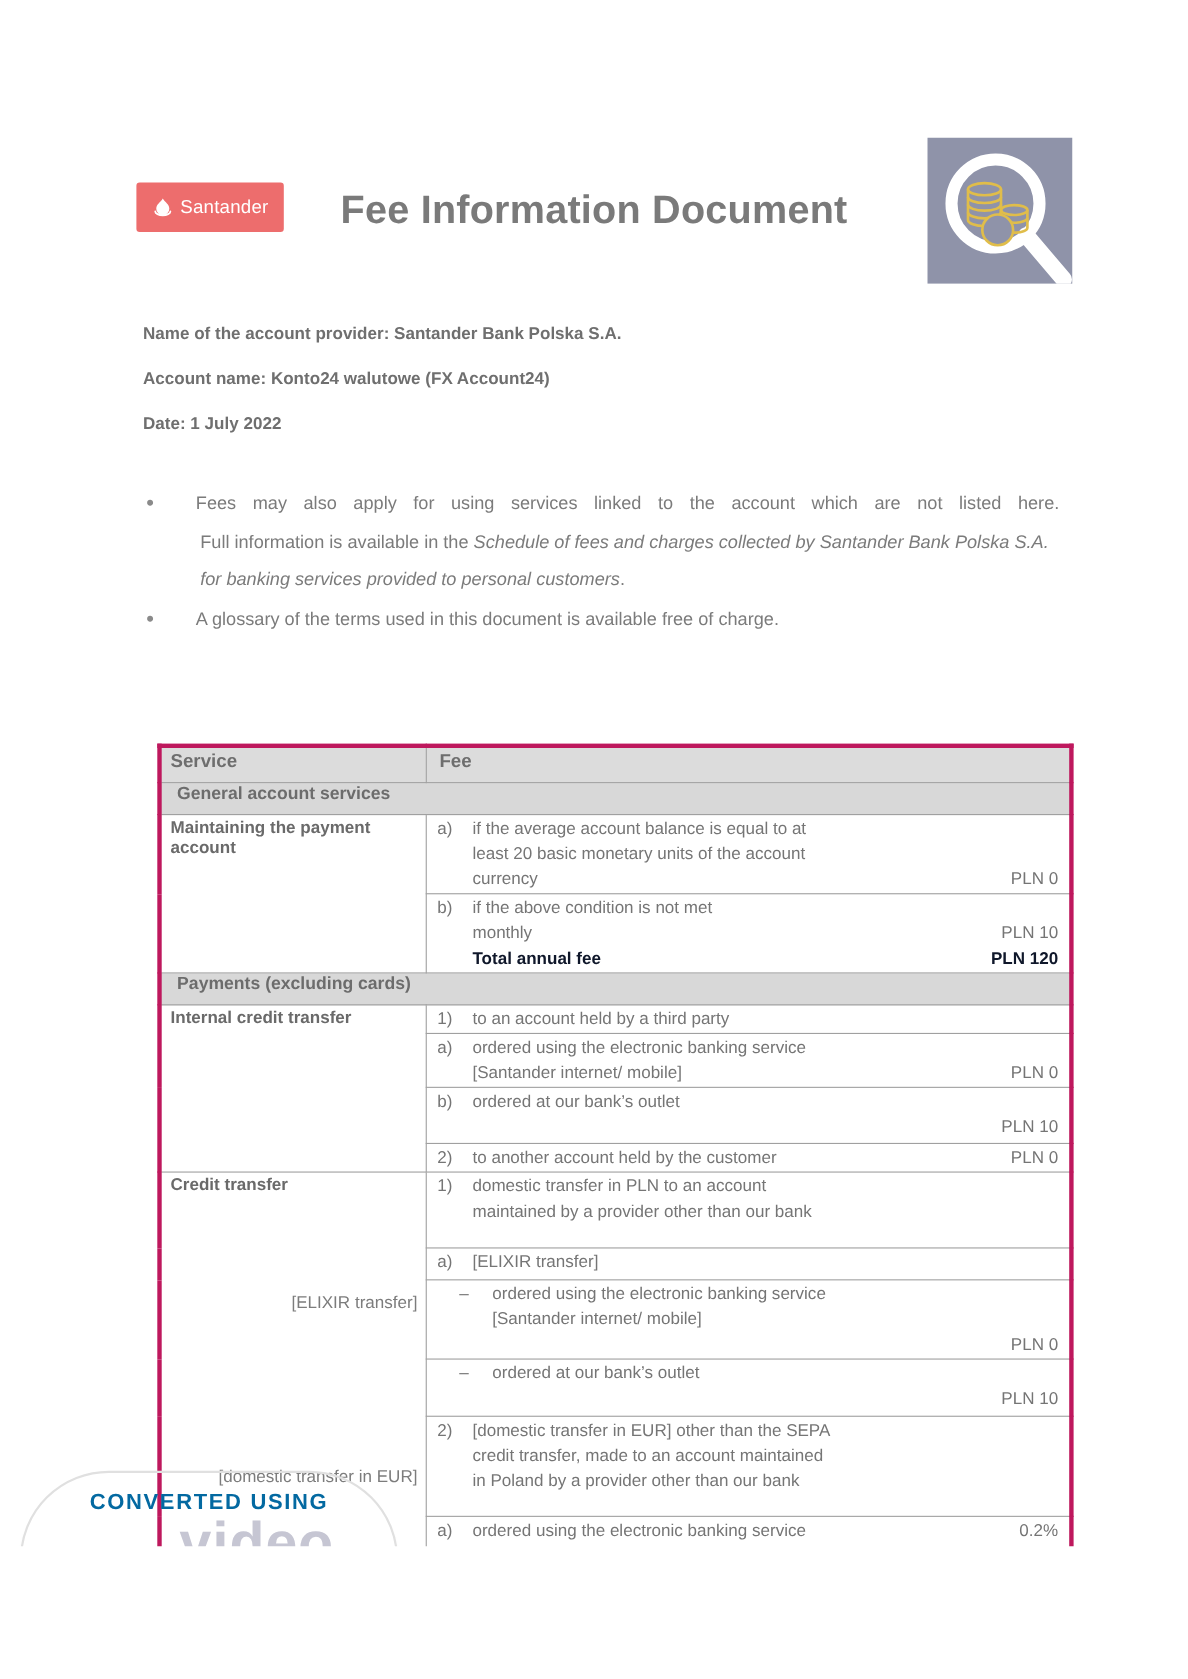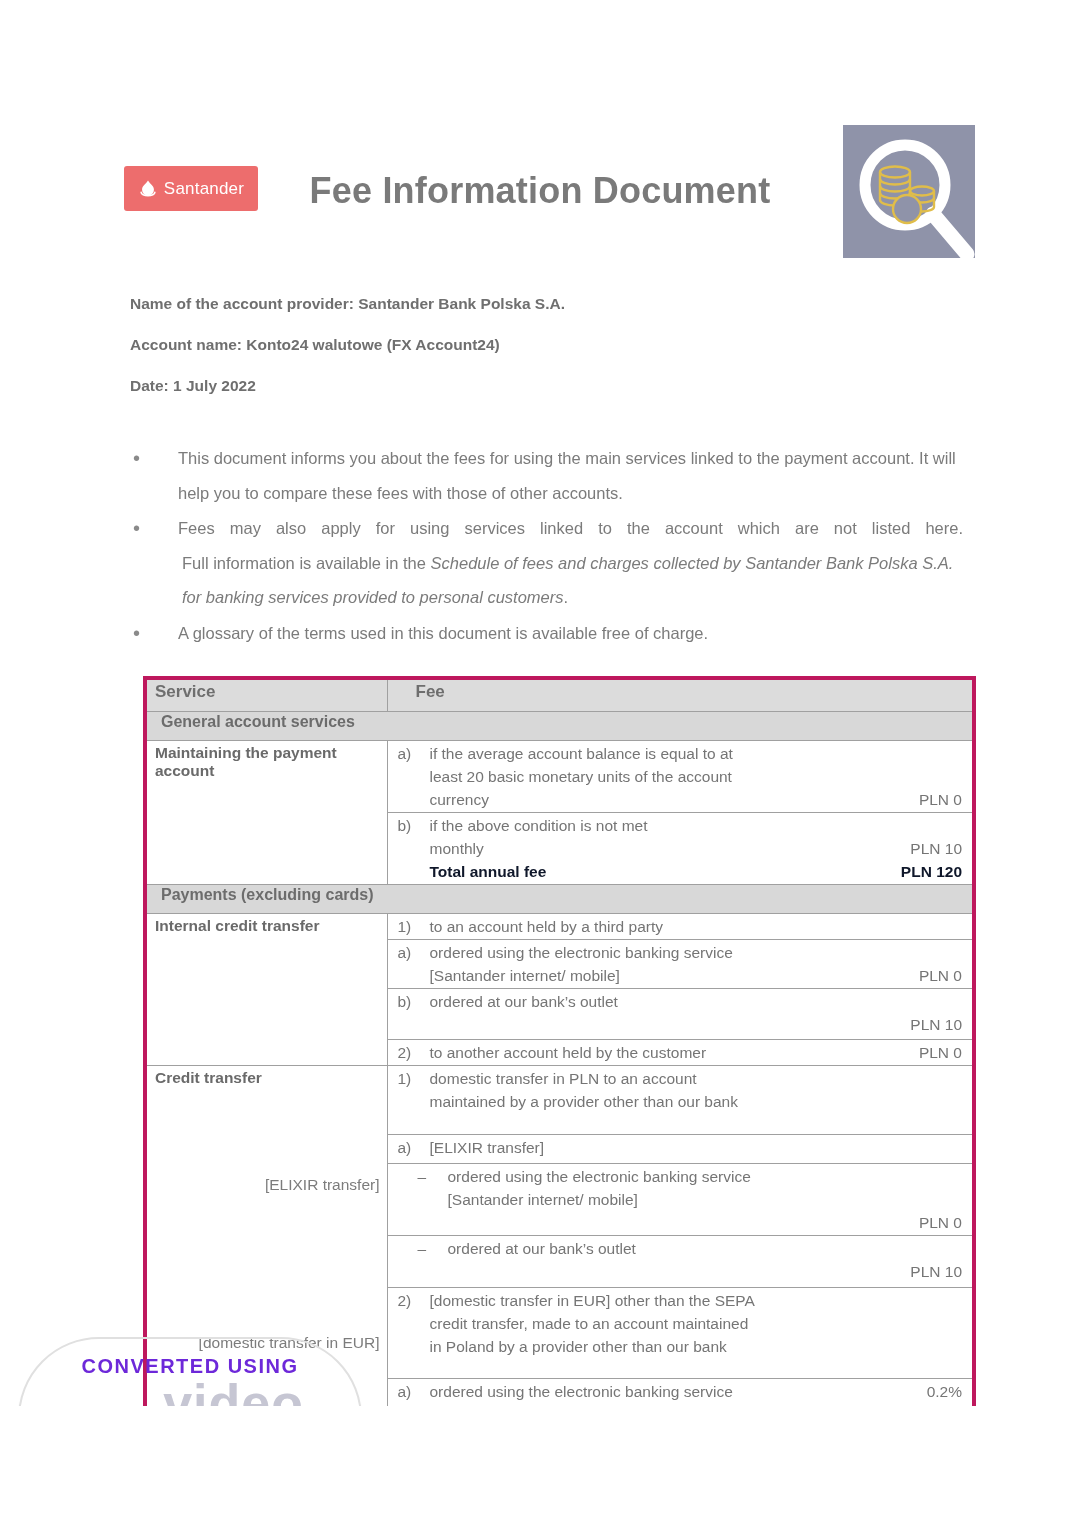--- a/index.html
+++ b/index.html
@@ -30,21 +30,21 @@
   .just{text-align:justify;text-align-last:justify;}
   .cont{padding-left:4px;}
   
   table.fee{
     position:absolute;left:143px;top:676px;width:829px;border-collapse:collapse;
     font-size:15.5px;color:#757575;table-layout:fixed;
   }
   table.fee{border:4px solid #be185d;}
   table.fee td{border:1px solid #a0a0a0;vertical-align:top;}
   td.hd{background:#dcdcdc;font-weight:bold;font-size:17px;color:#6e6e6e;height:27px;padding:2px 8px;}
-  td.hd2{padding-left:28px;}
+  td.hd2{padding-left:12px;}
   tr.t-sec td{background:#d8d8d8;font-weight:bold;font-size:16px;color:#6c6c6c;height:26px;padding:1px 14px;}
   td.svc{padding:3px 8px;color:#6a6a6a;}
   td.svc .b{font-weight:bold;}
   td.svc{position:relative;}
   .sub{position:absolute;right:7px;white-space:nowrap;color:#7c7c7c;font-weight:normal;}
   .sub-elixir{top:110px;}
   .sub-eur{top:268px;}
   td.fc{padding:1px 10px;}
   .fl{display:flex;line-height:23px;}
   .mk{flex:none;width:32px;}
@@ -61,21 +61,21 @@
   .r-ca  td.fc{height:26px;}
   .r-cd1 td.fc{height:66px;}
   .r-cd2 td.fc{height:49px;}
   .r-c2  td.fc{height:88px;}
   .r-ca2 td.fc{height:46px;}
   
   .watermark{
     position:absolute;left:18px;top:1337px;width:340px;height:158px;
     border:2px solid #e0e0e0;border-radius:82px;box-shadow:0 4px 3px rgba(0,0,0,.05);
   }
-  .wm1{margin-top:16px;text-align:center;font-size:20px;font-weight:bold;letter-spacing:1.5px;color:#6d28d9;}
+  .wm1{margin-top:16px;text-align:center;font-size:20px;font-weight:bold;letter-spacing:1.5px;color:#0369a1;}
   .wm2{margin-top:2px;text-align:center;padding-right:34px;font-size:52px;line-height:50px;font-weight:bold;color:#c6c6d3;letter-spacing:1px;}
   .wm3{text-align:right;padding-right:56px;font-size:52px;line-height:50px;font-weight:bold;color:#c6c6d3;letter-spacing:1px;}
   .wm3 .dot{color:#f0988a;}
   
   .page-num{position:absolute;left:0;top:1438px;width:100%;text-align:center;font-size:14px;color:#7a7a7a;}
 </style>
 </head>
 <body>
 
 <div class="page">
@@ -112,23 +112,20 @@
   </div>
 
   <div class="meta">
     <p>Name of the account provider: Santander Bank Polska S.A.</p>
     <p>Account name: Konto24 walutowe (FX Account24)</p>
     <p>Date: 1 July 2022</p>
   </div>
 
   <ul class="bullets">
     <li>
-      <p>This document informs you about the fees for using the main services linked to the payment account. It will help you to compare these fees with those of other accounts.</p>
-    </li>
-    <li>
       <p class="just"><span>Fees may also apply for using services linked to the account which are not listed here.</span></p>
       <p class="cont"><span>Full information is available in the </span><i>Schedule of fees and charges collected by Santander Bank Polska S.A. for banking services provided to personal customers</i><span>.</span></p>
     </li>
     <li>
       <p>A glossary of the terms used in this document is available free of charge.</p>
     </li>
   </ul>
 
   <table class="fee">
     <colgroup>

